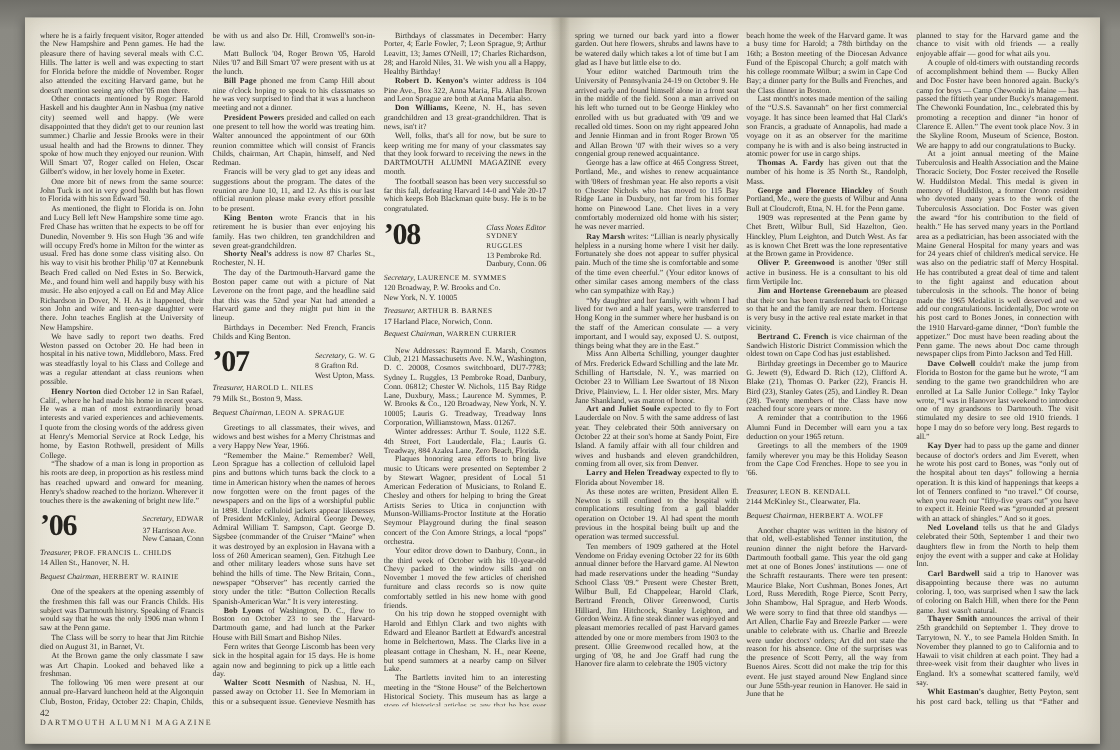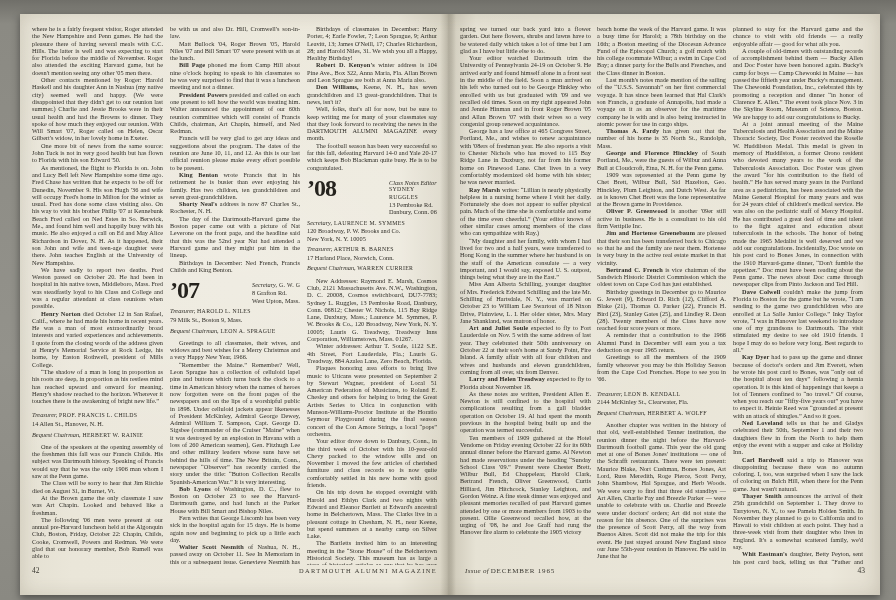--- a/index.html
+++ b/index.html
@@ -24,21 +24,21 @@
   .year{font-weight:bold;font-size:24px;line-height:20px;letter-spacing:-1px;
     padding-right:7px;white-space:nowrap;color:#25231e;}
   .beside{padding-top:1px;}
   .offline{white-space:nowrap;}
   .role{font-style:italic;}
   .nm{font-size:5.8px;letter-spacing:.35px;}
   .addr{white-space:nowrap;}
   .officer{margin-top:3.5px;}
   .footer{position:absolute;top:552px;font-size:7px;color:#3a3831;display:flex;
     justify-content:space-between;align-items:baseline;}
-  .f-left{left:12px;width:405px;}
+  .f-left{left:12px;width:405px;flex-direction:column;}
   .f-right{left:445px;width:400px;}
   .pgnum{font-size:7.5px;}
   .mag-name{letter-spacing:1.4px;font-size:6.4px;}
   .issue .it{font-style:italic;letter-spacing:.3px;}
   .issue .caps{letter-spacing:.8px;}
   .gutter{position:absolute;left:420px;top:0;width:16px;height:581px;
     background:linear-gradient(90deg,rgba(0,0,0,0),rgba(40,35,20,.16) 45%,rgba(40,35,20,.22) 55%,rgba(0,0,0,0));}
 </style>
 </head>
 <body>
@@ -49,20 +49,28 @@
 
     <div class="col c1">
         <p class="para ni">where he is a fairly frequent visitor, Roger attended the New Hampshire and Penn games. He had the pleasure there of having several meals with C.C. Hills. The latter is well and was expecting to start for Florida before the middle of November. Roger also attended the exciting Harvard game, but he doesn't mention seeing any other '05 men there.</p>
         <p class="para">Other contacts mentioned by Roger: Harold Haskell and his daughter Ann in Nashua (my native city) seemed well and happy. (We were disappointed that they didn't get to our reunion last summer.) Charlie and Jessie Brooks were in their usual health and had the Browns to dinner. They spoke of how much they enjoyed our reunion. With Will Smart '07, Roger called on Helen, Oscar Gilbert's widow, in her lovely home in Exeter.</p>
         <p class="para">One more bit of news from the same source: John Tuck is not in very good health but has flown to Florida with his son Edward '50.</p>
         <p class="para">As mentioned, the flight to Florida is on. John and Lucy Bell left New Hampshire some time ago. Fred Chase has written that he expects to be off for Dunedin, November 9. His son Hugh '36 and wife will occupy Fred's home in Milton for the winter as usual. Fred has done some class visiting also. On his way to visit his brother Philip '07 at Kennebunk Beach Fred called on Ned Estes in So. Berwick, Me., and found him well and happily busy with his music. He also enjoyed a call on Ed and May Alice Richardson in Dover, N. H. As it happened, their son John and wife and teen-age daughter were there. John teaches English at the University of New Hampshire.</p>
         <p class="para">We have sadly to report two deaths. Fred Weston passed on October 20. He had been in hospital in his native town, Middleboro, Mass. Fred was steadfastly loyal to his Class and College and was a regular attendant at class reunions when possible.</p>
         <p class="para"><b>Henry Norton</b> died October 12 in San Rafael, Calif., where he had made his home in recent years. He was a man of most extraordinarily broad interests and varied experiences and achievements. I quote from the closing words of the address given at Henry's Memorial Service at Rock Ledge, his home, by Easton Rothwell, president of Mills College.</p>
         <p class="para">“The shadow of a man is long in proportion as his roots are deep, in proportion as his restless mind has reached upward and onward for meaning. Henry's shadow reached to the horizon. Wherever it touches there is the awakening of bright new life.”</p>
         <div class="section">
+          <div class="srow">
+            <div class="year">’06</div>
+            <div class="beside">
+              <div class="offline"><span class="role">Secretary,</span><span class="nm"> EDWARD B. REDMAN</span></div>
+              <div class="addr">37 Harrison Ave.</div>
+              <div class="addr">New Canaan, Conn. 06840</div>
+            </div>
+          </div>
           <div class="officer">
             <div class="offline"><span class="role">Treasurer,</span><span class="nm"> PROF. FRANCIS L. CHILDS</span></div>
             <div class="addr">14 Allen St., Hanover, N. H.</div>
           </div>
           <div class="officer">
             <div class="offline"><span class="role">Bequest Chairman,</span><span class="nm"> HERBERT W. RAINIE</span></div>
           </div>
         </div>
         <p class="para">One of the speakers at the opening assembly of the freshmen this fall was our Francis Childs. His subject was Dartmouth history. Speaking of Francis would say that he was the only 1906 man whom I saw at the Penn game.</p>
         <p class="para">The Class will be sorry to hear that Jim Ritchie died on August 31, in Barnet, Vt.</p>
@@ -182,21 +190,14 @@
         <p class="para"><b>Ned Loveland</b> tells us that he and Gladys celebrated their 50th, September 1 and their two daughters flew in from the North to help them enjoy the event with a supper and cake at Holiday Inn.</p>
         <p class="para"><b>Carl Bardwell</b> said a trip to Hanover was disappointing because there was no autumn coloring. I, too, was surprised when I saw the lack of coloring on Balch Hill, when there for the Penn game. Just wasn't natural.</p>
         <p class="para"><b>Thayer Smith</b> announces the arrival of their 25th grandchild on September 1. They drove to Tarrytown, N. Y., to see Pamela Holden Smith. In November they planned to go to California and to Hawaii to visit children at each point. They had a three-week visit from their daughter who lives in England. It's a somewhat scattered family, we'd say.</p>
         <p class="para"><b>Whit Eastman's</b> daughter, Betty Peyton, sent his post card back, telling us that “Father and Karen are on 'birding tour' in New Zealand and Australia. Dartmouth 'birds' probably included in itinerary.” And judging</p>
       </div>
 
     <div class="footer f-left">
       <span class="pgnum">42</span>
       <span class="mag-name">DARTMOUTH ALUMNI MAGAZINE</span>
     </div>
-    <div class="footer f-right">
-      <span class="issue">
-        <span class="it">Issue of</span>
-        <span class="caps">DECEMBER 1965</span>
-      </span>
-      <span class="pgnum">43</span>
-    </div>
   </div>
 </div>
 
 </body></html>

